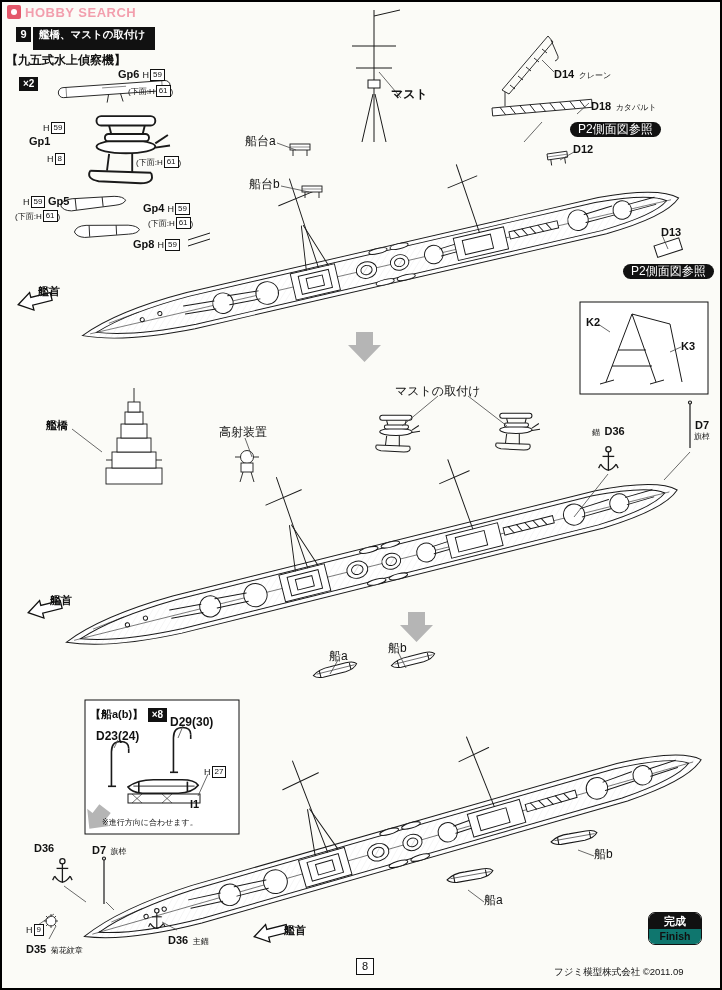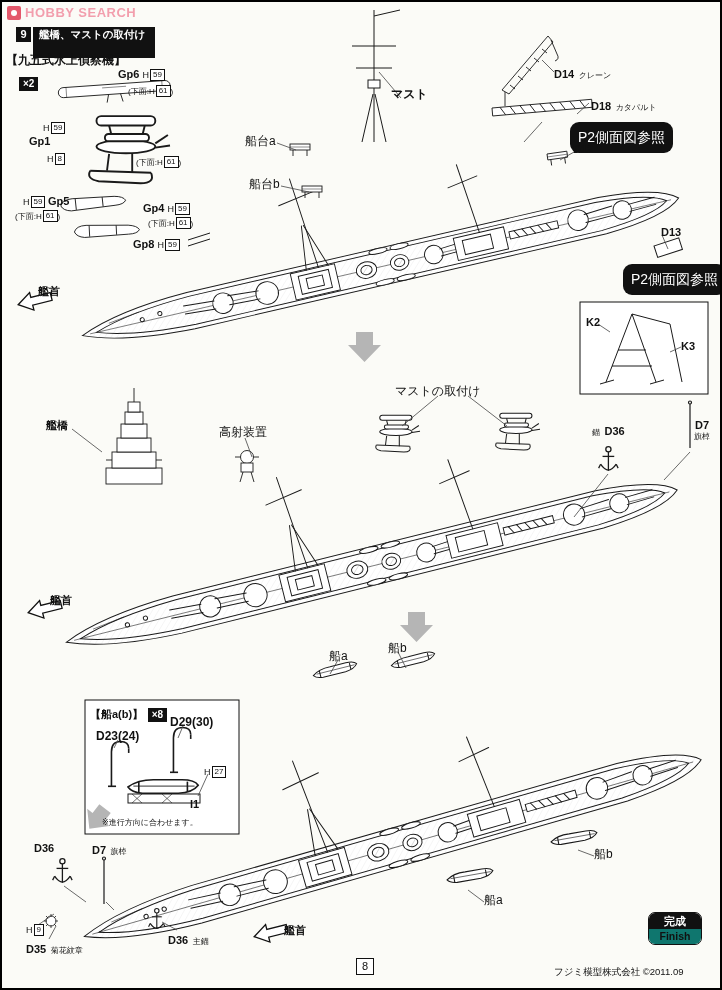--- a/index.html
+++ b/index.html
@@ -10,26 +10,26 @@
   svg.art{position:absolute;left:0;top:0;z-index:1}
   .lbl{position:absolute;z-index:2;white-space:nowrap;line-height:1.15}
   .b{font-weight:bold}
   .nb{font-weight:normal}
   .s8{font-size:8px}.s9{font-size:9px}.s10{font-size:12px}.s11{font-size:11px}.s12{font-size:12px}
   .pn{display:inline-block;border:1px solid #111;background:#fff;padding:0 2px;
       font-size:8px;line-height:10px;font-weight:normal;vertical-align:1px;margin-left:1px}
   .badge{display:inline-block;background:#111;color:#fff;font-weight:bold;
          padding:0 4px;font-size:10px;line-height:14px}
   .pill{position:absolute;z-index:2;background:#111;color:#fff;border-radius:9px;
-        font-size:14px;line-height:15px;padding:8px 8px;white-space:nowrap}
+        font-size:12px;line-height:15px;padding:0 8px;white-space:nowrap}
   .stepnum{position:absolute;left:14px;top:25px;width:15px;height:15px;background:#111;color:#fff;
            font-weight:bold;font-size:11px;text-align:center;line-height:15px;z-index:2}
-  .titlebar{position:absolute;left:31px;top:25px;height:31px;background:#111;color:#fff;
+  .titlebar{position:absolute;left:31px;top:25px;height:23px;background:#111;color:#fff;
             font-weight:bold;font-size:10.5px;line-height:15px;padding:0 10px 0 6px;z-index:2}
-  .wm{position:absolute;left:5px;top:3px;z-index:3;display:flex;align-items:flex-end;gap:4px;opacity:.9}
+  .wm{position:absolute;left:5px;top:3px;z-index:3;display:flex;align-items:flex-start;gap:4px;opacity:.9}
   .wm .logo{width:14px;height:14px;background:#e2475c;border-radius:2px;position:relative}
   .wm .logo::after{content:"";position:absolute;left:4px;top:4px;width:6px;height:6px;
                    border-radius:50%;background:#fff}
   .wm .txt{font-size:13px;font-weight:bold;color:#f295a6;letter-spacing:.5px}
   .finish{position:absolute;left:646px;top:910px;z-index:2;width:54px;border:1.5px solid #111;
           border-radius:7px;overflow:hidden;text-align:center;background:#fff}
   .finish .jp{background:#111;color:#fff;font-weight:bold;font-size:11px;line-height:16px}
   .finish .en{background:#0f766e;color:#111;font-weight:bold;font-size:10.5px;line-height:15px}
   .pagenum{position:absolute;left:354px;top:956px;border:1px solid #111;background:#fff;
            font-size:11px;line-height:15px;padding:0 5px;z-index:2}

